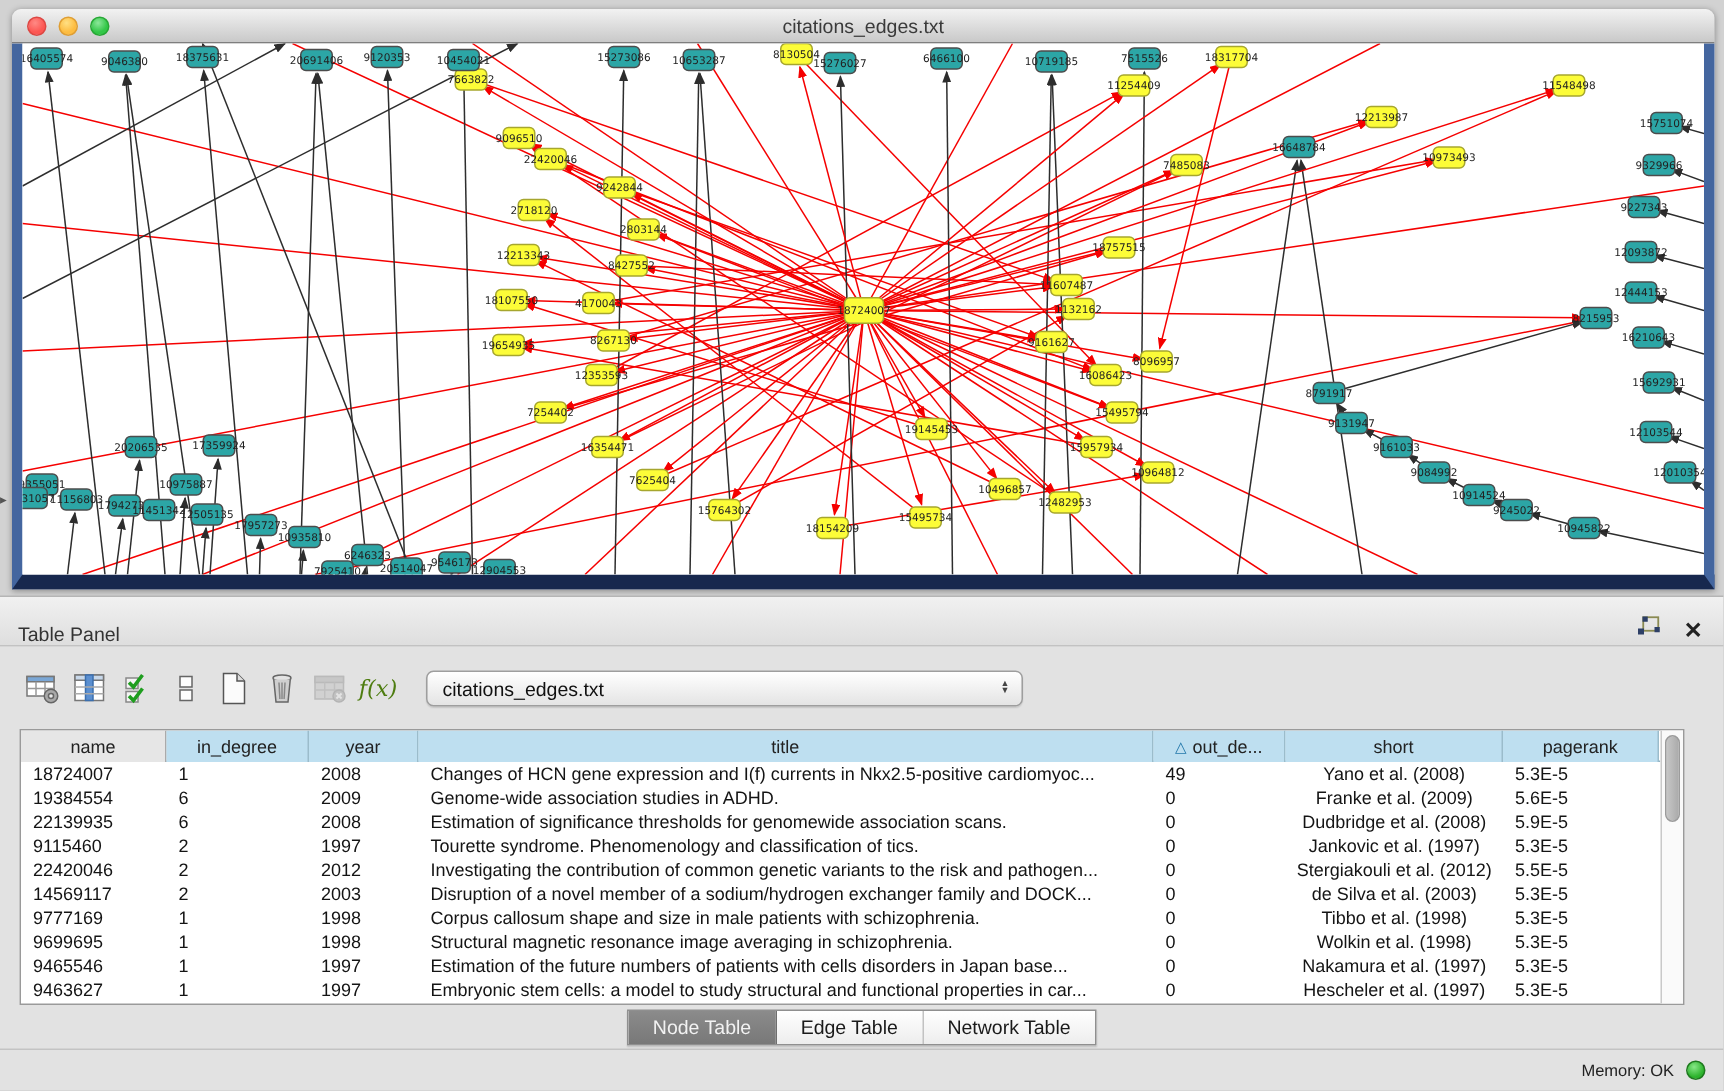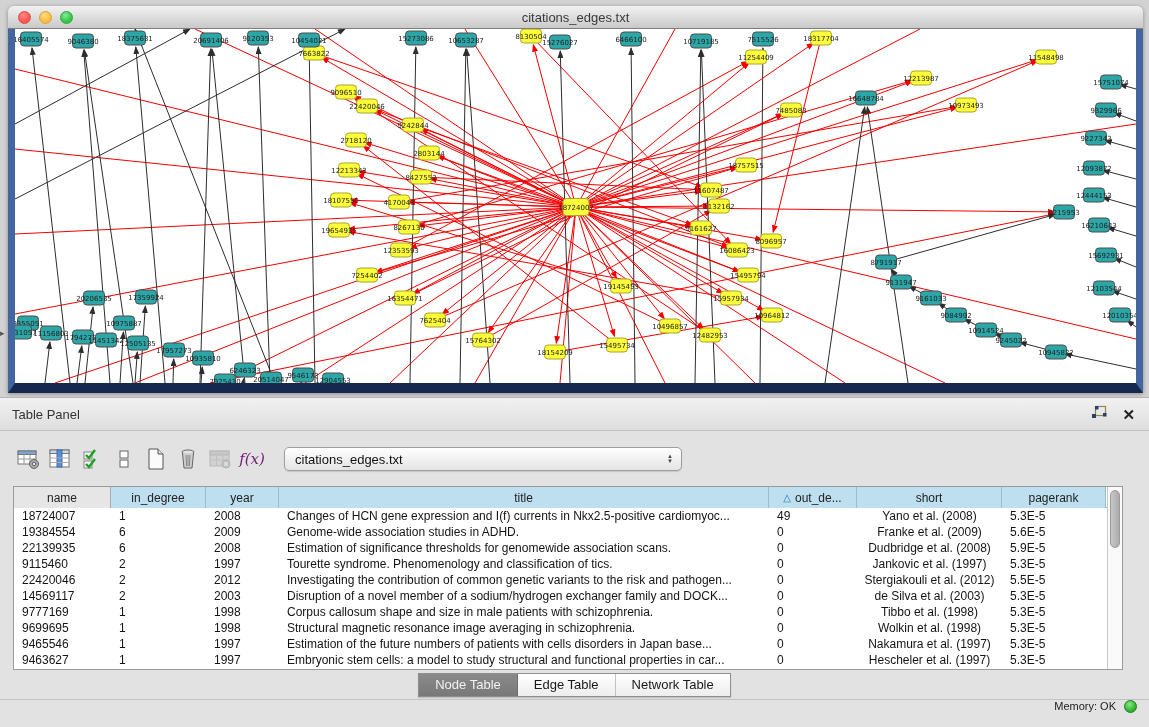--- a/index.html
+++ b/index.html
@@ -25,31 +25,31 @@
   .ek { stroke:#2d2d2d; stroke-width:1; }
   .nt { fill:#2ca6a6; stroke:#4c4c4c; stroke-width:1; }
   .ny { fill:#fcfc38; stroke:#a6a62e; stroke-width:1; }
   .nl { font:7px "DejaVu Sans", sans-serif; fill:#222; text-anchor:middle; }
 
   .collapse-handle { position:absolute; left:0; top:328px; font-size:9px; color:#555; }
 
   
   .panel-header { position:absolute; left:0; top:397px; width:1149px; height:34px;
     background:linear-gradient(#f1f1f1,#dedede); border-top:1px solid #b5b5b5;
-    border-bottom:1px solid #c2c2c2; display:flex; align-items:center; }
+    border-bottom:1px solid #c2c2c2; display:flex; align-items:flex-end; }
   .panel-title { font-size:13px; color:#333; margin-left:12px; flex:1; }
   .panel-hicons { display:flex; align-items:center; gap:14px; margin-right:14px; }
   .xicon { font-size:15px; font-weight:bold; color:#222; cursor:default; line-height:1; }
 
   .panel-body { position:absolute; left:0; top:431px; width:1149px; height:296px; background:#e2e2e2; }
 
   .toolbar { position:absolute; left:12px; top:13px; height:30px; display:flex; align-items:center; }
   .tbtn { width:32px; height:28px; display:flex; align-items:center; justify-content:center; }
   .tbtn.disabled { opacity:.45; }
-  .fx { font-family:"DejaVu Serif", serif; font-style:italic; font-size:15px; color:#701a75;text-align:center; }
+  .fx { font-family:"DejaVu Serif", serif; font-style:italic; font-size:15px; color:#4d7c0f;text-align:center; }
   .dropdown { margin-left:16px; width:398px; height:24px; border:1px solid #9e9e9e; border-radius:5px;
     background:linear-gradient(#ffffff,#e4e4e4); display:flex; align-items:center;
     font-size:13px; color:#111; padding-left:10px; box-shadow:0 1px 1px rgba(0,0,0,.12); }
   .dropdown .dval { flex:1; }
   .dd-arrows { display:flex; flex-direction:column; line-height:5px; font-size:6px; color:#444;
     padding-right:8px; }
 
   
   .table-wrap { position:absolute; left:13px; top:55px; width:1110px; height:184px;
     border:1px solid #9a9a9a; background:#fff; display:flex; }
@@ -71,21 +71,21 @@
   
   .tabs-row { position:absolute; left:0; top:242px; width:1149px; display:flex; justify-content:center; }
   .tabs { display:flex; border:1px solid #8f8f8f; border-radius:0; overflow:hidden;
     background:linear-gradient(#ffffff,#ededed); box-shadow:0 1px 1px rgba(0,0,0,.15); }
   .tab { font-size:13px; color:#1a1a1a; padding:3px 16px 4px; border-right:1px solid #c2c2c2; }
   .tab:last-child { border-right:none; }
   .tab.sel { background:linear-gradient(#8b8b8b,#787878); color:#f2f2f2; border-right:1px solid #6e6e6e; }
 
   
   .footer { position:absolute; left:0; top:268px; width:1149px; height:28px;
-    border-top:1px solid #c3c3c3; display:flex; align-items:flex-start; justify-content:flex-end; }
+    border-top:1px solid #c3c3c3; display:flex; align-items:center; justify-content:flex-end; }
   .mem-label { font-size:11px; color:#222; margin-right:8px; }
   .mem-dot { width:13px; height:13px; border-radius:50%; margin-right:12px;
     background:radial-gradient(circle at 40% 30%, #86e886, #2db32d 65%); border:1px solid #1e7a1e; }
 </style>
 </head>
 <body>
 
 <div class="net-window">
   <div class="titlebar">
     <div class="traffic">

